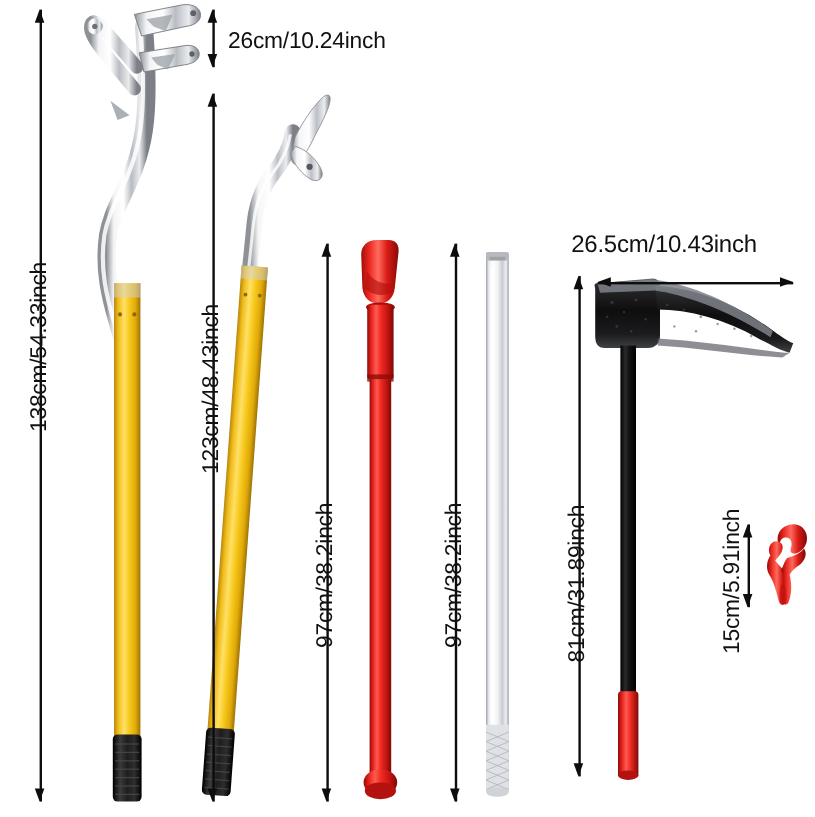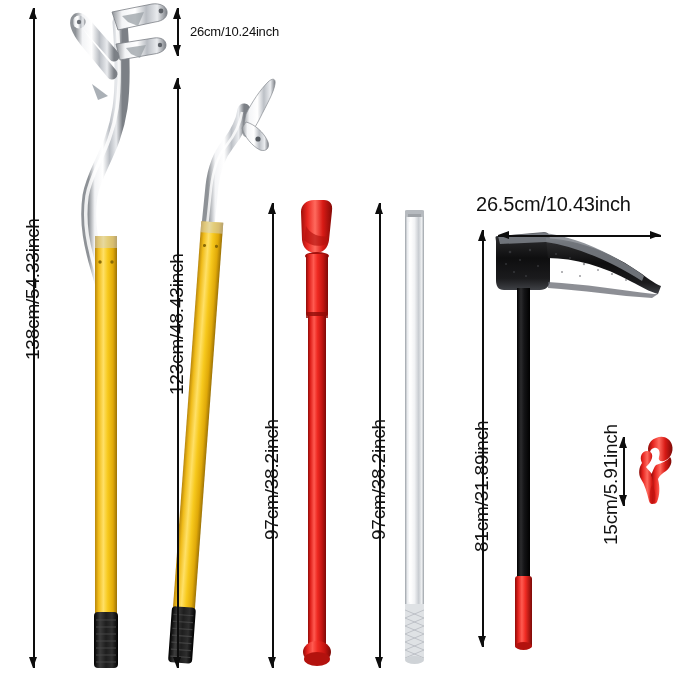--- a/index.html
+++ b/index.html
@@ -343,21 +343,21 @@
   </div>
 
   <div class="arrow-v" style="left:617px;top:437px;height:69px;">
     <div class="head-up"></div>
       <div class="shaft"></div>
       <div class="head-dn"></div>
   </div>
 
   <div class="dim-label vert" style="left:22px;top:360px;font-size:19px;transform:rotate(-90deg);">138cm/54.33inch</div>
 
-  <div class="dim-label" style="left:190px;top:24px;font-size:13px;">26cm/10.24inch</div>
+  <div class="dim-label" style="left:190px;top:24px;font-size:19px;">26cm/10.24inch</div>
 
   <div class="dim-label vert" style="left:166px;top:395px;font-size:19px;transform:rotate(-90deg);">123cm/48.43inch</div>
 
   <div class="dim-label vert" style="left:261px;top:540px;font-size:19px;transform:rotate(-90deg);">97cm/38.2inch</div>
 
   <div class="dim-label vert" style="left:368px;top:540px;font-size:19px;transform:rotate(-90deg);">97cm/38.2inch</div>
 
   <div class="dim-label vert" style="left:471px;top:552px;font-size:19px;transform:rotate(-90deg);">81cm/31.89inch</div>
 
   <div class="dim-label" style="left:476px;top:193px;font-size:20px;text-align:center;">26.5cm/10.43inch</div>

